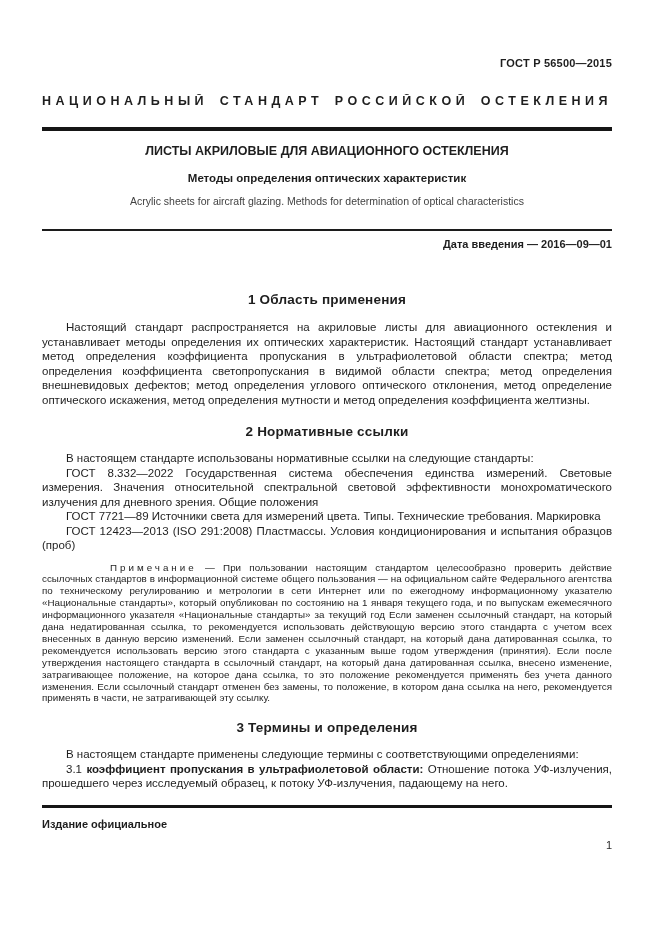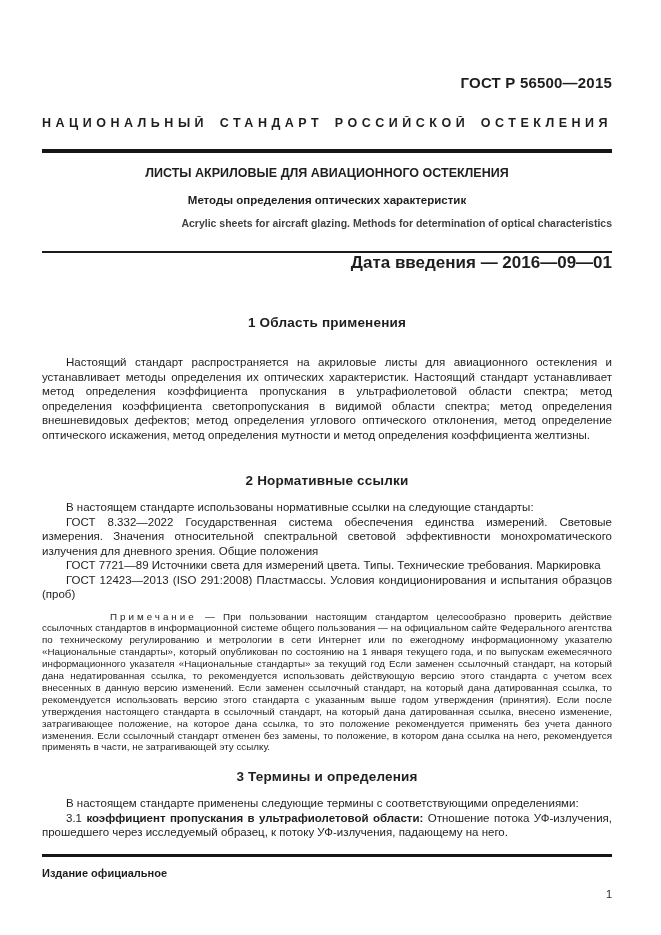--- a/index.html
+++ b/index.html
@@ -11,23 +11,23 @@
     font-family: "Liberation Sans", sans-serif;
     color: #1e1e1e;
     overflow: hidden;
     box-sizing: border-box;
   }
   .content {
     margin-left: 42px;
     margin-right: 49px;
   }
   .doc-number {
-    padding-top: 74px;
+    padding-top: 57px;
     text-align: right;
-    font-size: 15px;
+    font-size: 11px;
     font-weight: bold;
     letter-spacing: 0.2px;
   }
   .federation {
     margin-top: 25px;
     font-size: 12.5px;
     font-weight: bold;
     letter-spacing: 4.5px;
     text-align: justify;
     text-align-last: justify;
@@ -46,55 +46,55 @@
     font-weight: bold;
   }
   .title-sub {
     margin-top: 14px;
     text-align: center;
     font-size: 11.5px;
     font-weight: bold;
   }
   .title-en {
     margin-top: 11px;
-    text-align: right;
+    text-align: center;
     font-size: 10.5px;
     color: #424242;
-    font-weight: bold;
   }
   .rule-thin {
     margin-top: 22px;
     height: 2px;
     background: #1c1c1c;
   }
   .date-line {
+    margin-top: 7px;
     text-align: right;
-    font-size: 17px;
+    font-size: 11px;
     font-weight: bold;
   }
   .section-heading {
     font-size: 13.5px;
     font-weight: bold;
     letter-spacing: 0.2px;
     text-align: center;
   }
   .h1 { margin-top: 42px; }
-  .h2 { margin-top: 31px; }
+  .h2 { margin-top: 17px; }
   .h3 { margin-top: 16px; }
   .body-text {
     font-size: 11.5px;
     line-height: 14.5px;
     text-align: justify;
   }
   .body-text p {
     margin: 0;
     text-indent: 24px;
   }
   .mt12 { margin-top: 12px; }
-  .mt13 { margin-top: 25px; }
+  .mt13 { margin-top: 13px; }
   .note {
     margin-top: 9px;
     font-size: 9.8px;
     line-height: 11.9px;
     text-align: justify;
     text-indent: 24px;
   }
   .note-label { letter-spacing: 3px; padding-left: 44px; }
   .term-name { font-weight: bold; }
   .rule-footer {

